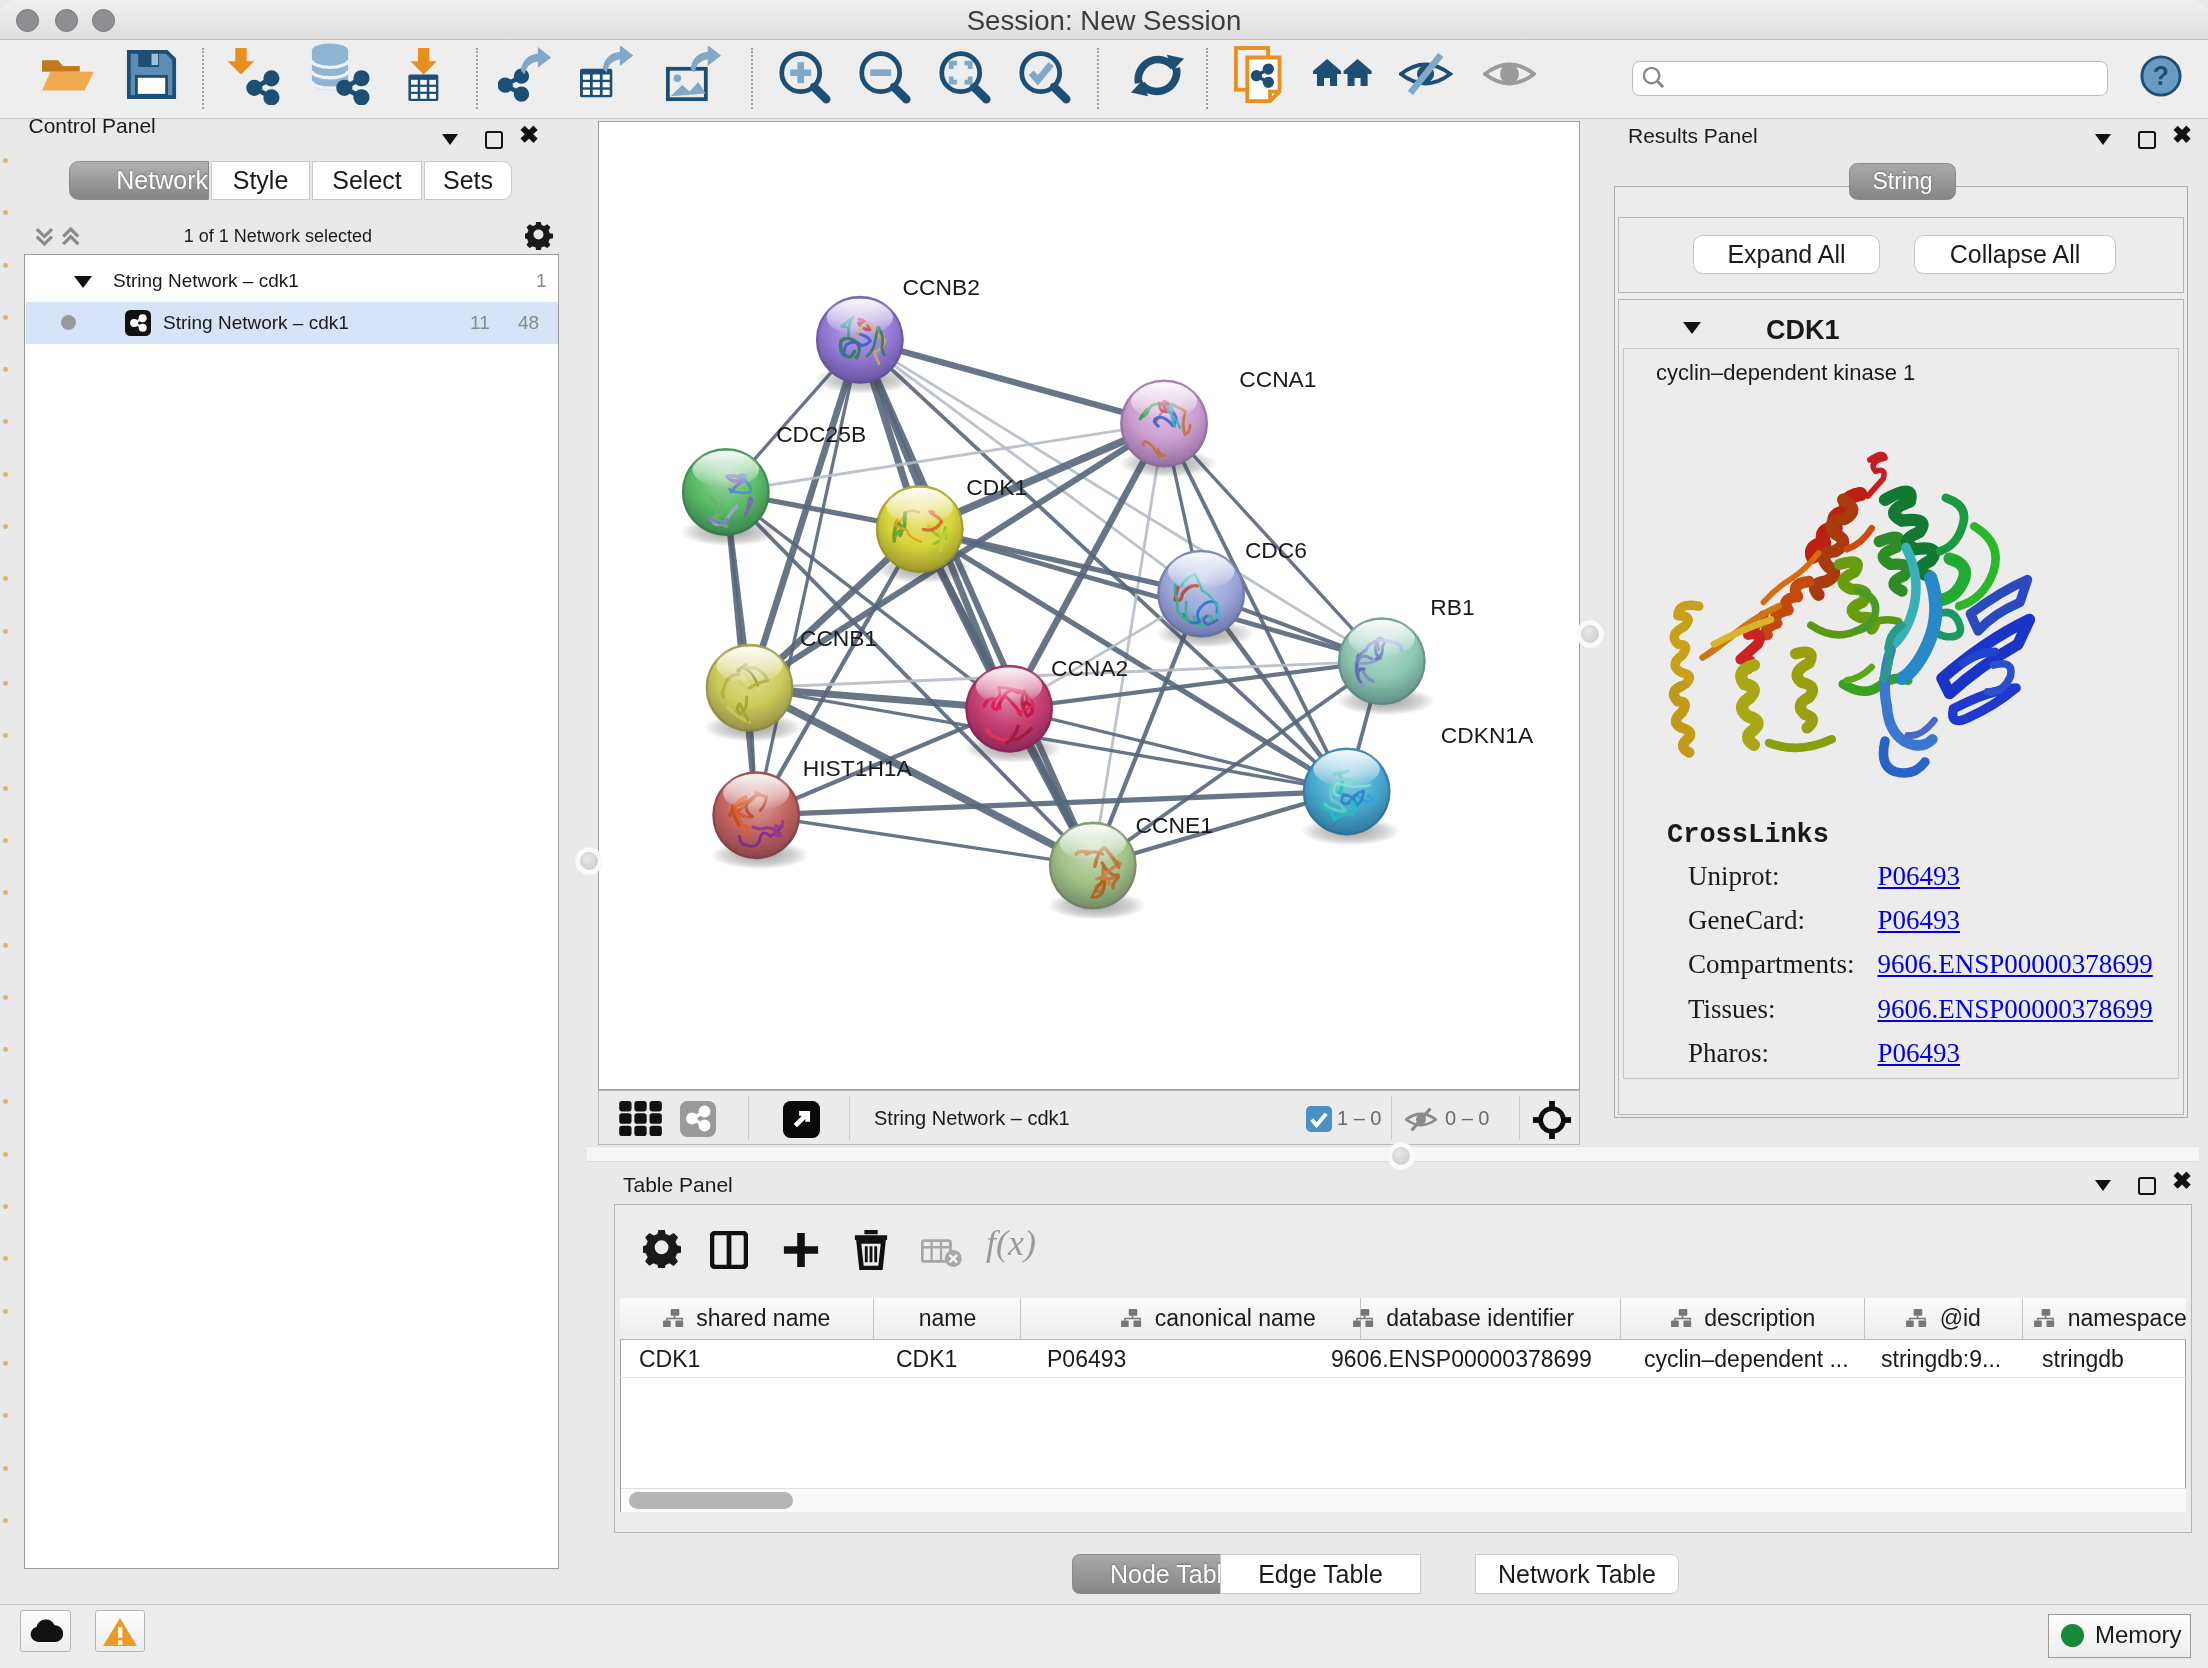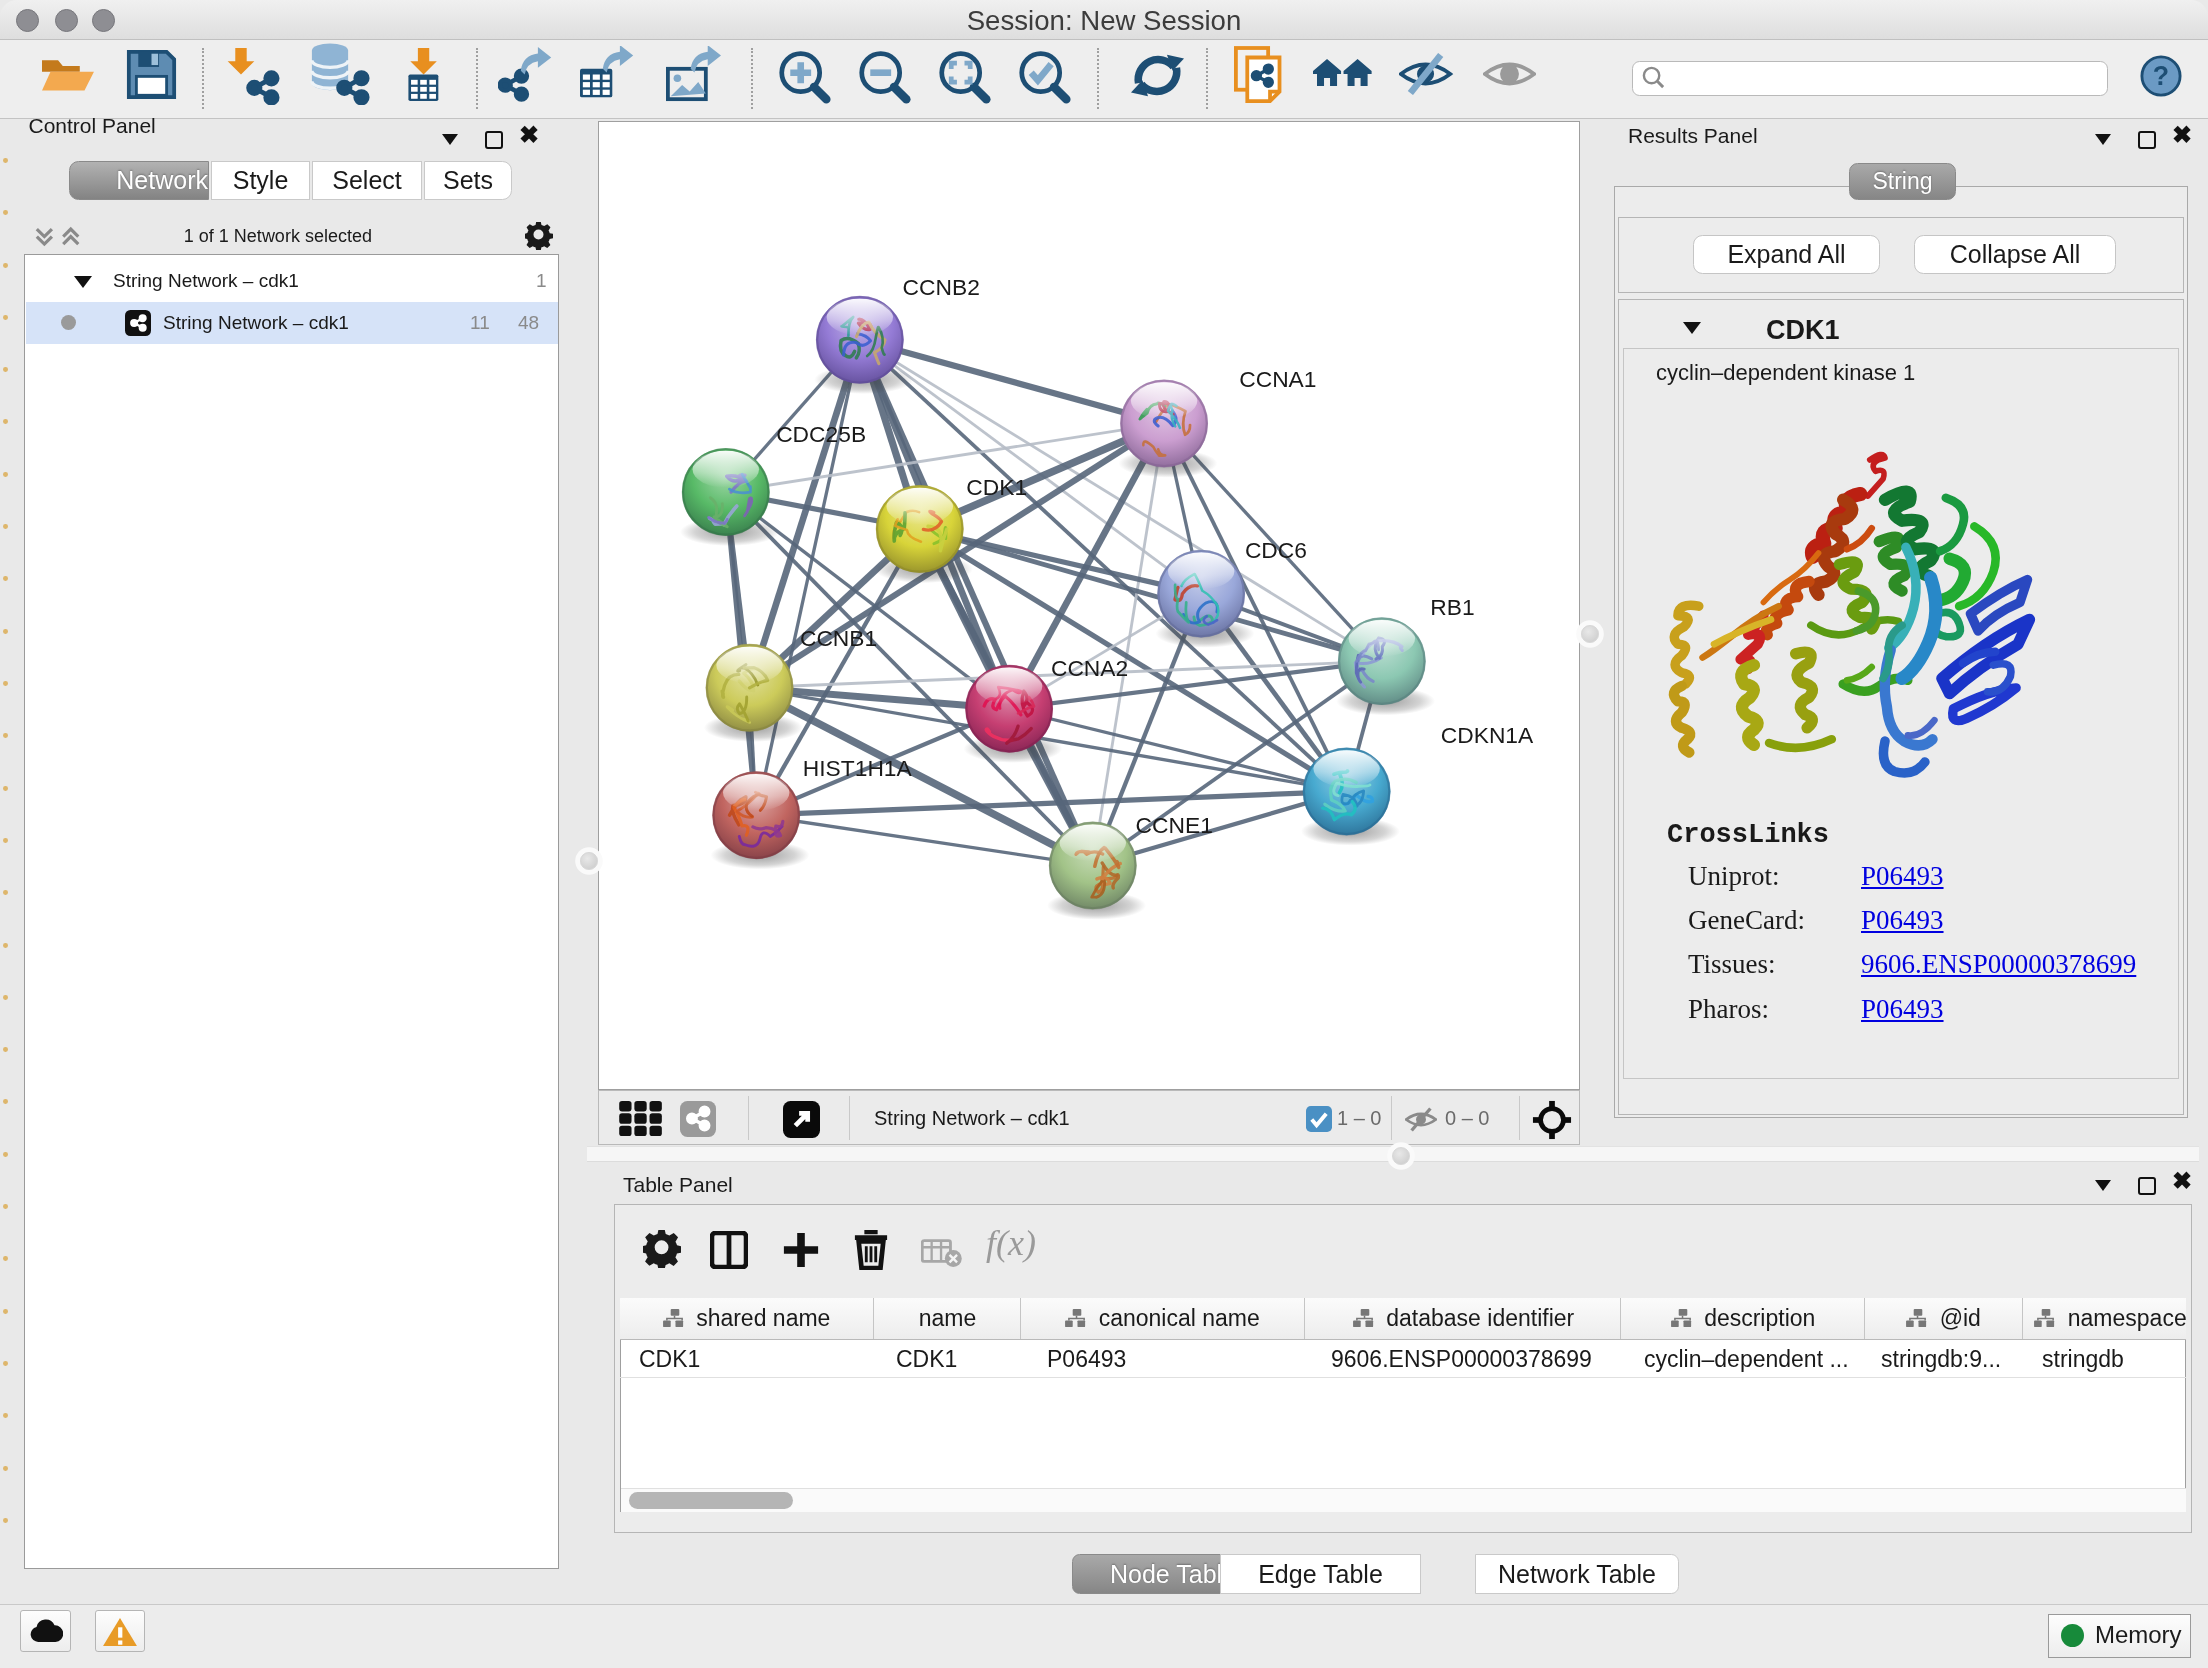--- a/index.html
+++ b/index.html
@@ -736,20 +736,24 @@
   <tbody>
       <tr>
         <td class="cll">Uniprot:</td>
         <td><a>P06493</a></td>
       </tr>
   <tr>
         <td class="cll">GeneCard:</td>
         <td><a>P06493</a></td>
       </tr>
   <tr>
+        <td class="cll">Compartments:</td>
+        <td><a>9606.ENSP00000378699</a></td>
+      </tr>
+  <tr>
         <td class="cll">Tissues:</td>
         <td><a>9606.ENSP00000378699</a></td>
       </tr>
   <tr>
         <td class="cll">Pharos:</td>
         <td><a>P06493</a></td>
       </tr>
 </tbody>
   </table>
 
@@ -786,21 +790,21 @@
 <div id="thead">
     <div class="thc" style="left:620px;width:254px"><svg width="24" height="21" viewBox="0 0 25 22">
         <g fill="#777">
           <rect x="8" y="1" width="9" height="7" rx="1"></rect>
           <rect x="0" y="13" width="8" height="7" rx="1"></rect>
           <rect x="13" y="13" width="8" height="7" rx="1"></rect>
         </g>
         <path d="M12 8 v3 M4 13 v-2 h16 v2" stroke="#777" stroke-width="1.6" fill="none"></path>
       </svg><span>shared name</span></div>
     <div class="thc" style="left:875px;width:146px"><span>name</span></div>
-    <div class="thc" style="left:1021px;width:284px"><svg width="24" height="21" viewBox="0 0 25 22">
+    <div class="thc" style="left:1077px;width:284px"><svg width="24" height="21" viewBox="0 0 25 22">
         <g fill="#777">
           <rect x="8" y="1" width="9" height="7" rx="1"></rect>
           <rect x="0" y="13" width="8" height="7" rx="1"></rect>
           <rect x="13" y="13" width="8" height="7" rx="1"></rect>
         </g>
         <path d="M12 8 v3 M4 13 v-2 h16 v2" stroke="#777" stroke-width="1.6" fill="none"></path>
       </svg><span>canonical name</span></div>
     <div class="thc" style="left:1307px;width:314px"><svg width="24" height="21" viewBox="0 0 25 22">
         <g fill="#777">
           <rect x="8" y="1" width="9" height="7" rx="1"></rect>

